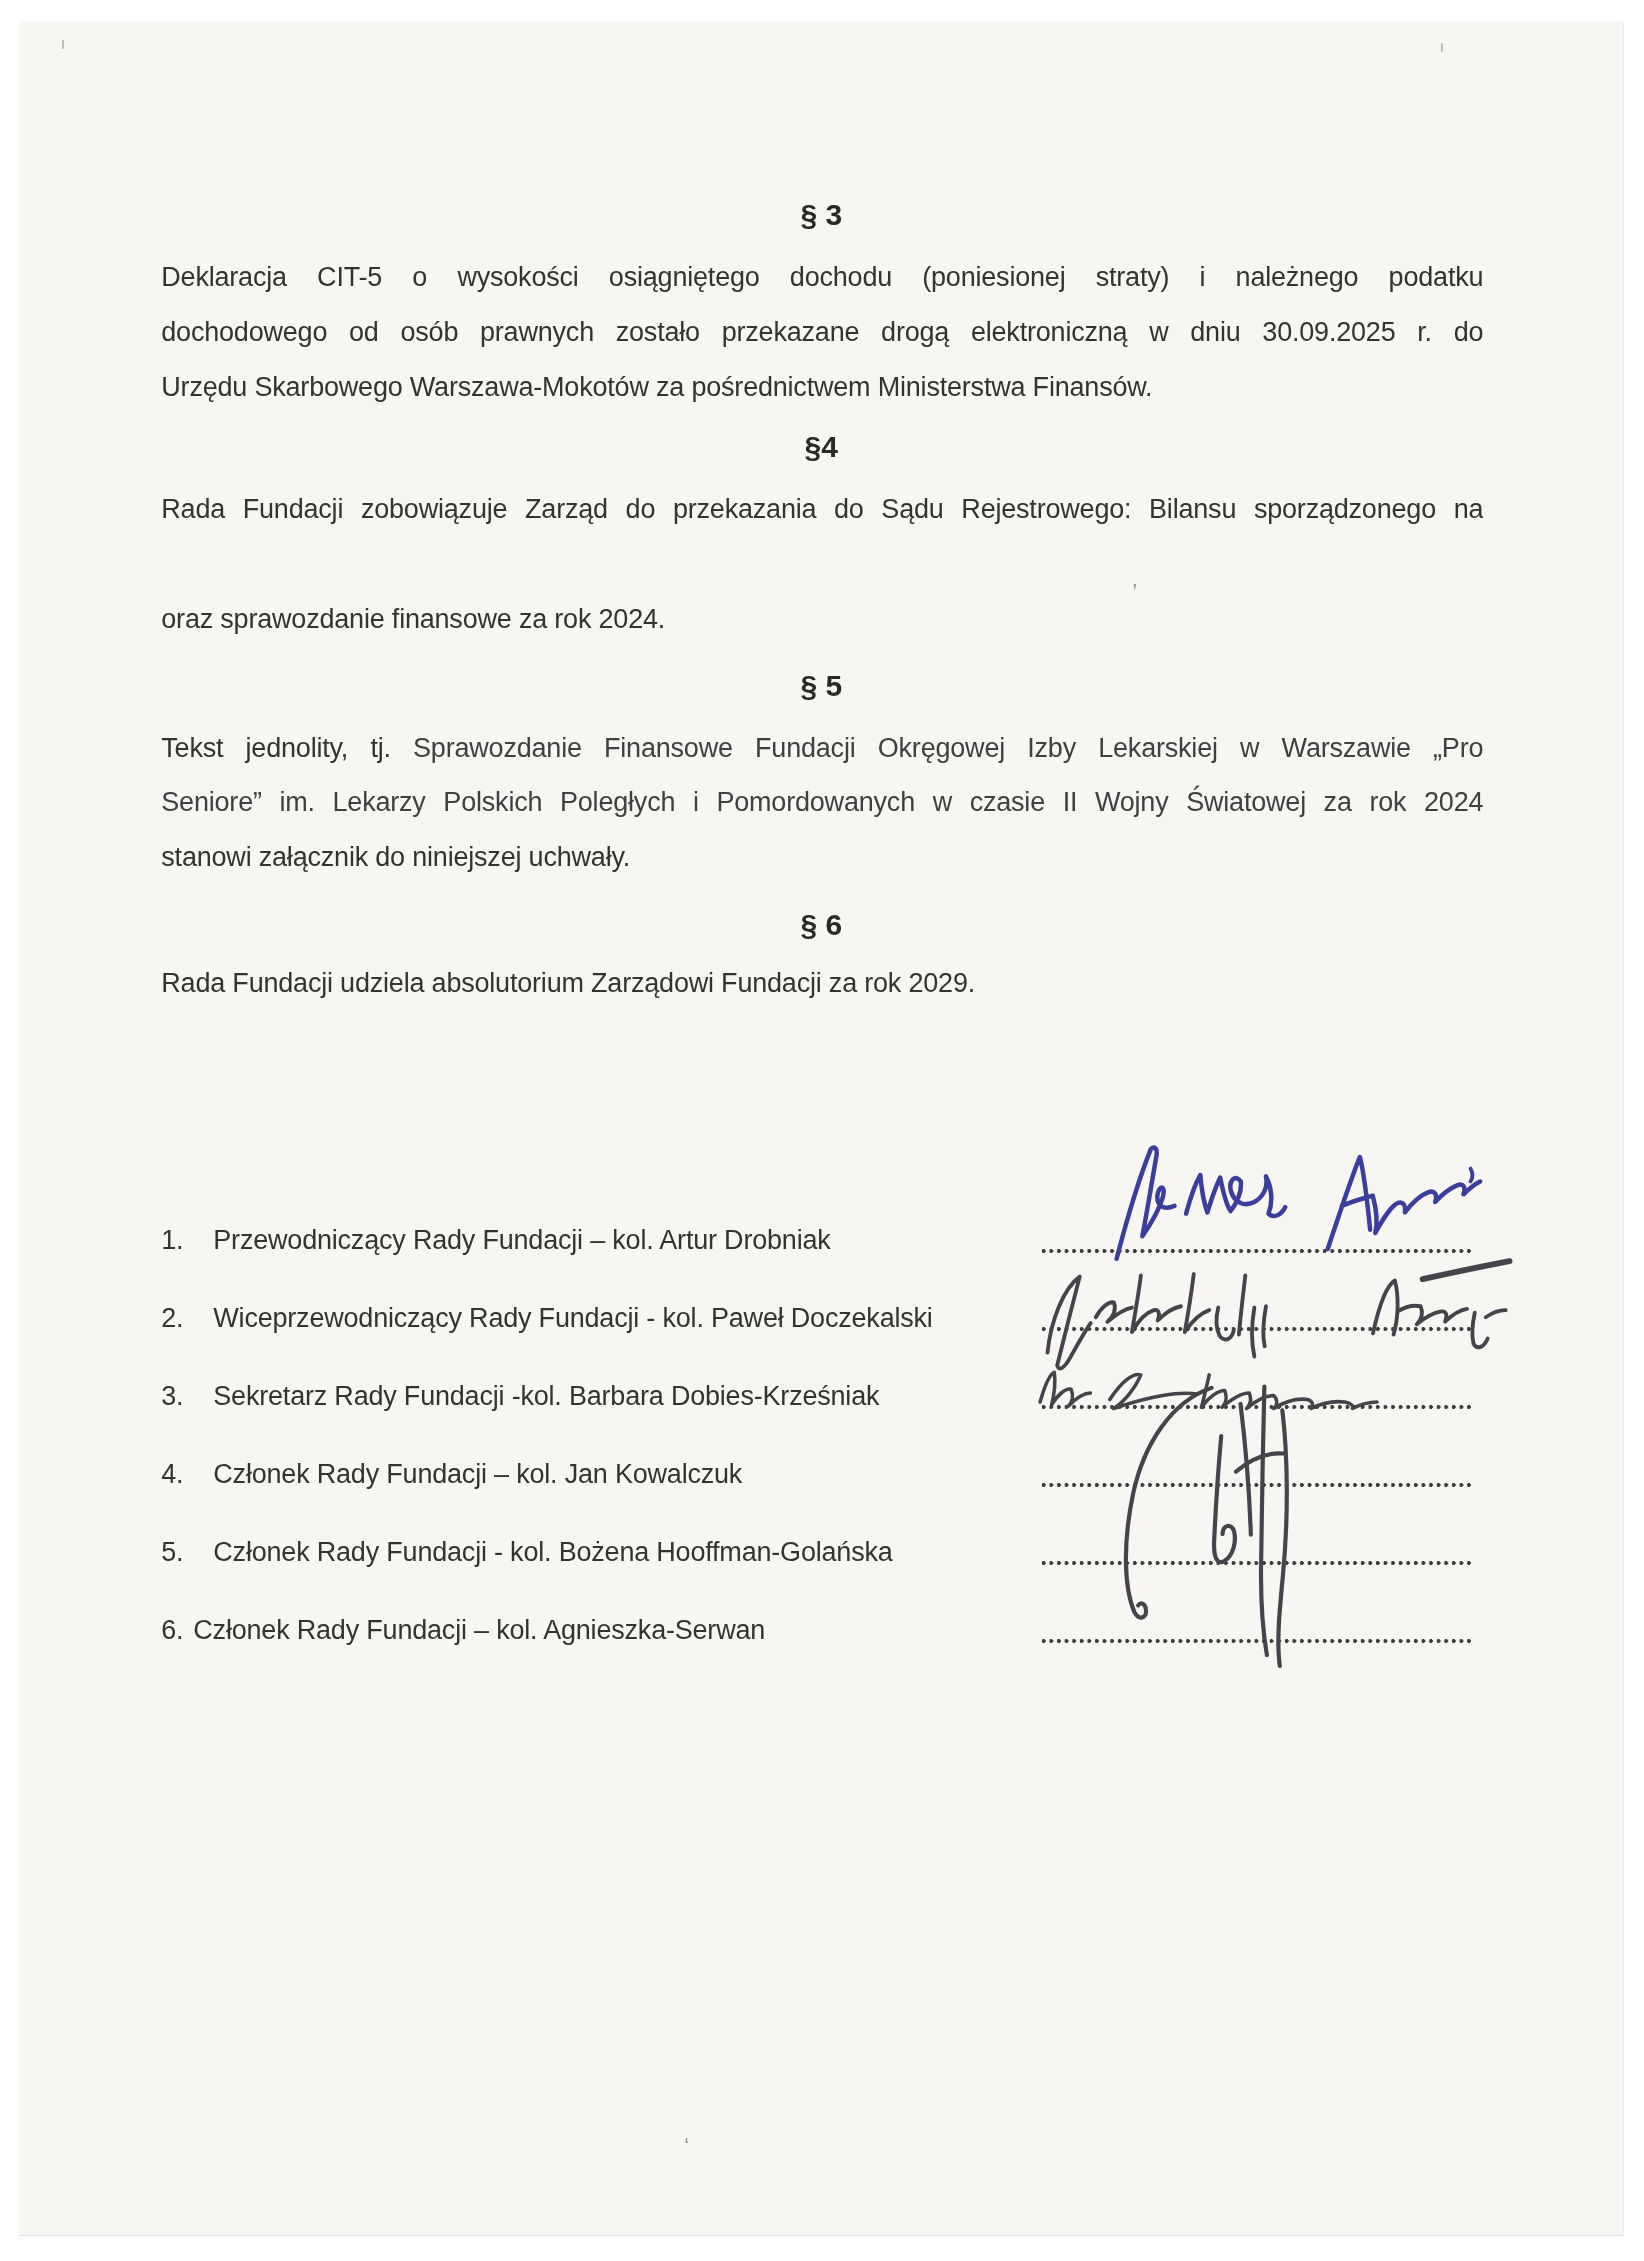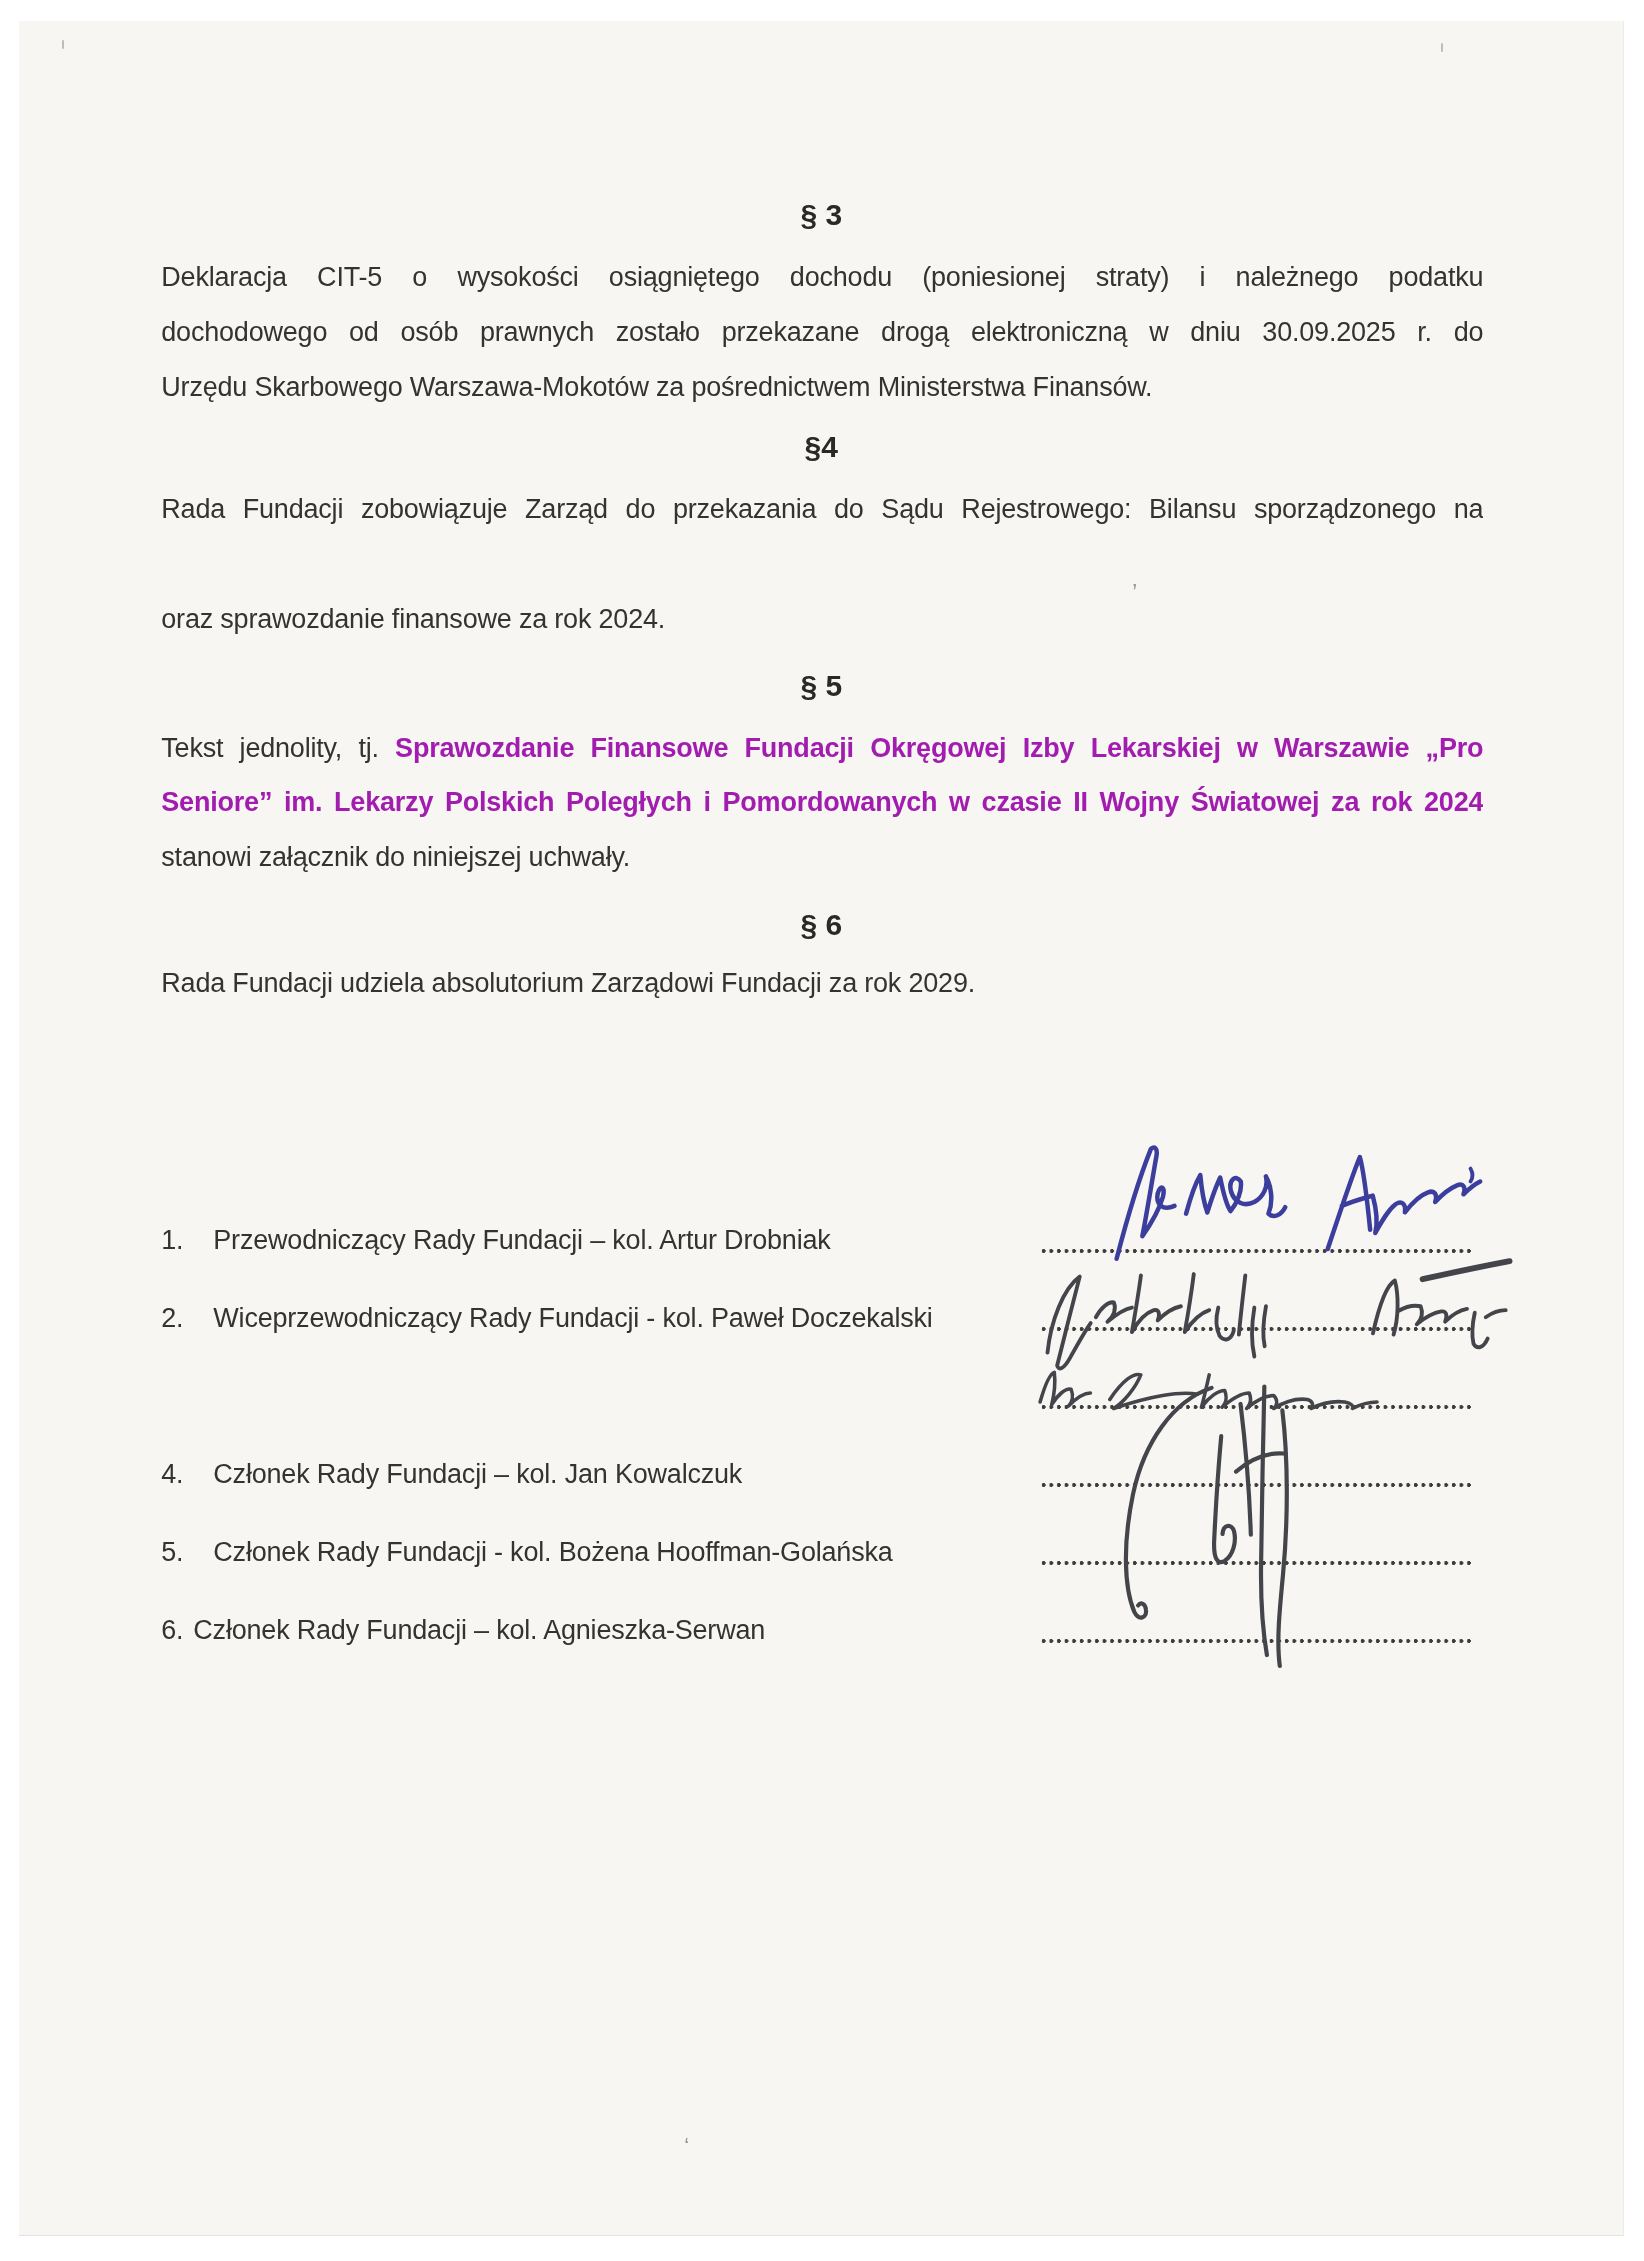--- a/index.html
+++ b/index.html
@@ -15,21 +15,21 @@
   }
   .shead{
     position:absolute;left:0;width:1604px;text-align:center;
     font-weight:700;font-size:30px;line-height:55px;color:#2a2926;letter-spacing:0;
   }
   .pline{
     position:absolute;left:142px;width:1322px;height:55px;line-height:55px;
     font-size:27px;color:#343330;letter-spacing:-0.2px;overflow:hidden;
   }
   .just{text-align:justify;text-align-last:justify;}
-  .b{font-weight:700;color:#a21caf;}
+  .b{font-weight:400;color:#404040;}
   .row{
     position:absolute;left:142px;width:903px;height:55px;line-height:55px;
     font-size:27px;color:#343330;letter-spacing:-0.2px;white-space:nowrap;overflow:visible;
   }
   .num{display:inline-block;width:52px;}
   .row.tight .num{width:32px;}
   .dots{
     position:absolute;left:1022px;width:433px;height:5.8px;
     background-image:radial-gradient(circle at 2.6px 2.9px,#3c3c3c 1.7px,rgba(0,0,0,0) 2.2px);
     background-size:7.6px 5.8px;background-repeat:repeat-x;
@@ -57,20 +57,21 @@
     <div class="shead" style="top:637px">§ 5</div>
     <div class="pline just" style="top:700px"><span>Tekst jednolity, tj. </span><span class="b">Sprawozdanie Finansowe Fundacji Okręgowej Izby Lekarskiej w Warszawie „Pro</span></div>
     <div class="pline just b" style="top:754px">Seniore” im. Lekarzy Polskich Poległych i Pomordowanych w czasie II Wojny Światowej za rok 2024</div>
     <div class="pline" style="top:809px">stanowi załącznik do niniejszej uchwały.</div>
 
     <div class="shead" style="top:876px">§ 6</div>
     <div class="pline" style="top:935px">Rada Fundacji udziela absolutorium Zarządowi Fundacji za rok 2029.</div>
 
     <div class="row" style="top:1192px"><span class="num">1.</span><span>Przewodniczący Rady Fundacji – kol. Artur Drobniak</span></div>
     <div class="row" style="top:1270px"><span class="num">2.</span><span>Wiceprzewodniczący Rady Fundacji - kol. Paweł Doczekalski</span></div>
+    <div class="row" style="top:1348px"><span class="num">3.</span><span>Sekretarz Rady Fundacji -kol. Barbara Dobies-Krześniak</span></div>
     <div class="row" style="top:1426px"><span class="num">4.</span><span>Członek Rady Fundacji – kol. Jan Kowalczuk</span></div>
     <div class="row" style="top:1504px"><span class="num">5.</span><span>Członek Rady Fundacji - kol. Bożena Hooffman-Golańska</span></div>
     <div class="row tight" style="top:1582px"><span class="num">6.</span><span>Członek Rady Fundacji – kol. Agnieszka-Serwan</span></div>
 
     <div class="dots" style="top:1227px"></div>
     <div class="dots" style="top:1305px"></div>
     <div class="dots" style="top:1383px"></div>
     <div class="dots" style="top:1461px"></div>
     <div class="dots" style="top:1539px"></div>
     <div class="dots" style="top:1617px"></div>

